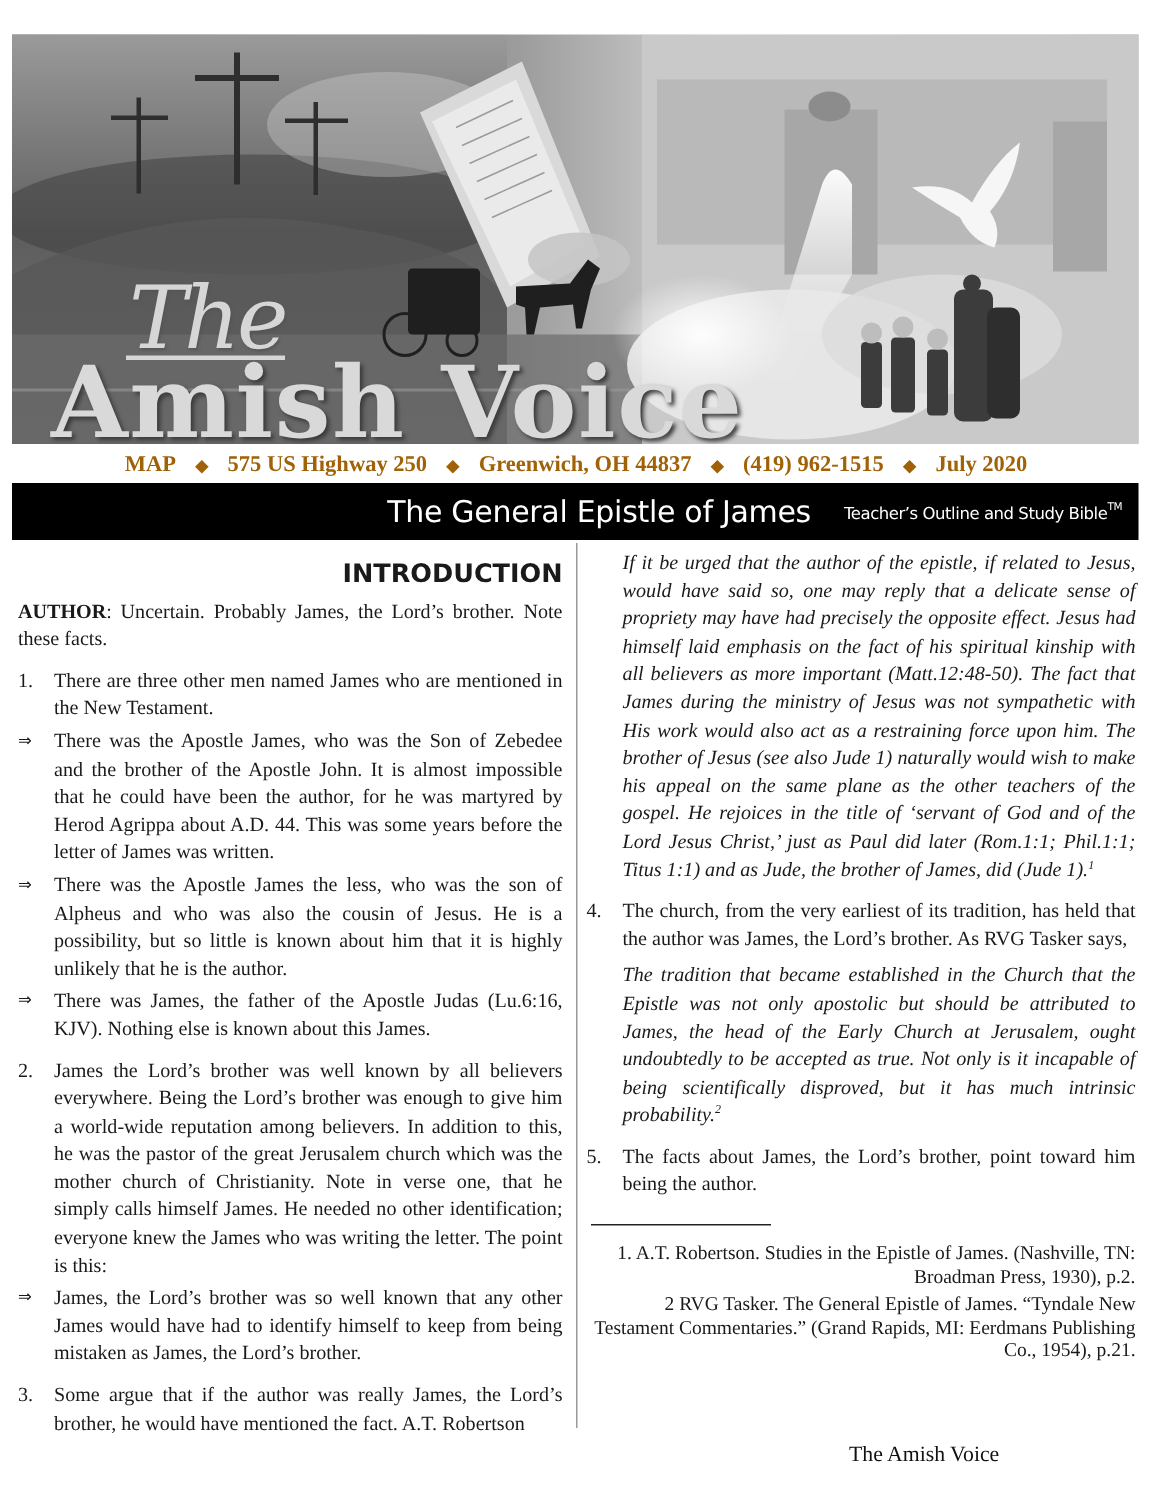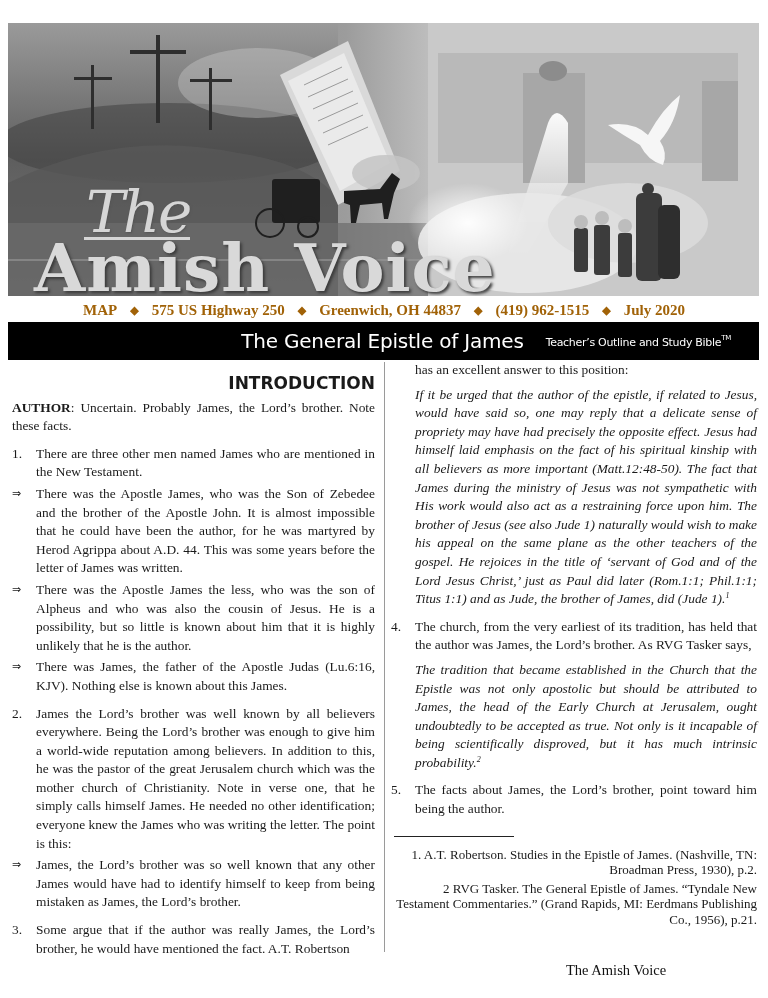--- a/index.html
+++ b/index.html
@@ -35,21 +35,21 @@
     display: flex; justify-content: center; align-items: center; gap: 0;
     font-family: "Liberation Serif", serif; font-weight: bold; font-size: 15px; color: #a16207;
   }
   .address .item { padding: 0 13px; white-space: nowrap; }
   .address .sep { font-size: 11px; }
 
   
   .titlebar {
     position: absolute; left: 8px; top: 322px; width: 751px; height: 38px;
     background: #000; color: #fff;
-    display: flex; align-items: center; justify-content: flex-end; padding-right: 28px;
+    display: flex; align-items: center; justify-content: flex-end; padding-right: 11px;
   }
   .titlebar .main-title {
     font-family: "DejaVu Sans", sans-serif; font-size: 20px; font-weight: normal;
     margin-right: 22px; letter-spacing: -0.2px;
   }
   .titlebar .subtitle {
     font-family: "DejaVu Sans", sans-serif; font-size: 11px; letter-spacing: -0.3px; text-align: right;
   }
   .titlebar .tm { font-size: 7px; vertical-align: 6px; }
 
@@ -221,32 +221,31 @@
     <span class="marker arrow">⇒</span>
     <span class="text">James, the Lord’s brother was so well known that any other James would have had to identify himself to keep from being mistaken as James, the Lord’s brother.</span>
   </div>
   <div class="item-row gap-m">
     <span class="marker">3.</span>
     <span class="text">Some argue that if the author was really James, the Lord’s brother, he would have mentioned the fact. A.T. Robertson</span>
   </div>
 </div>
 
 <div class="col col-right">
-  <div style="padding-left:24px; margin-top:1px;">has an excellent answer to this position:</div>
   <div class="quote"><span>If it be urged that the author of the epistle, if related to Jesus, would have said so, one may reply that a delicate sense of propriety may have had precisely the opposite effect. Jesus had himself laid emphasis on the fact of his spiritual kinship with all believers as more important (Matt.12:48-50). The fact that James during the ministry of Jesus was not sympathetic with His work would also act as a restraining force upon him. The brother of Jesus (see also Jude 1) naturally would wish to make his appeal on the same plane as the other teachers of the gospel. He rejoices in the title of ‘servant of God and of the Lord Jesus Christ,’ just as Paul did later (Rom.1:1; Phil.1:1; Titus 1:1) and as Jude, the brother of James, did (Jude 1).</span><sup>1</sup></div>
 
   <div class="item-row gap-m">
     <span class="marker">4.</span>
     <span class="text">The church, from the very earliest of its tradition, has held that the author was James, the Lord’s brother. As RVG Tasker says,</span>
   </div>
   <div class="quote"><span>The tradition that became established in the Church that the Epistle was not only apostolic but should be attributed to James, the head of the Early Church at Jerusalem, ought undoubtedly to be accepted as true. Not only is it incapable of being scientifically disproved, but it has much intrinsic probability.</span><sup>2</sup></div>
 
   <div class="item-row gap-m">
     <span class="marker">5.</span>
     <span class="text">The facts about James, the Lord’s brother, point toward him being the author.</span>
   </div>
 
   <div class="footnote-rule"></div>
   <div class="footnote">1.  A.T. Robertson. Studies in the Epistle of James. (Nashville, TN: Broadman Press, 1930), p.2.</div>
-  <div class="footnote">2   RVG Tasker. The General Epistle of James. “Tyndale New Testament Commentaries.” (Grand Rapids, MI: Eerdmans Publishing Co., 1956), p.21.</div>
+  <div class="footnote">2   RVG Tasker. The General Epistle of James. “Tyndale New Testament Commentaries.” (Grand Rapids, MI: Eerdmans Publishing Co., 1954), p.21.</div>
 </div>
 
 <div class="page-footer">The Amish Voice</div>
 
 </body></html>

